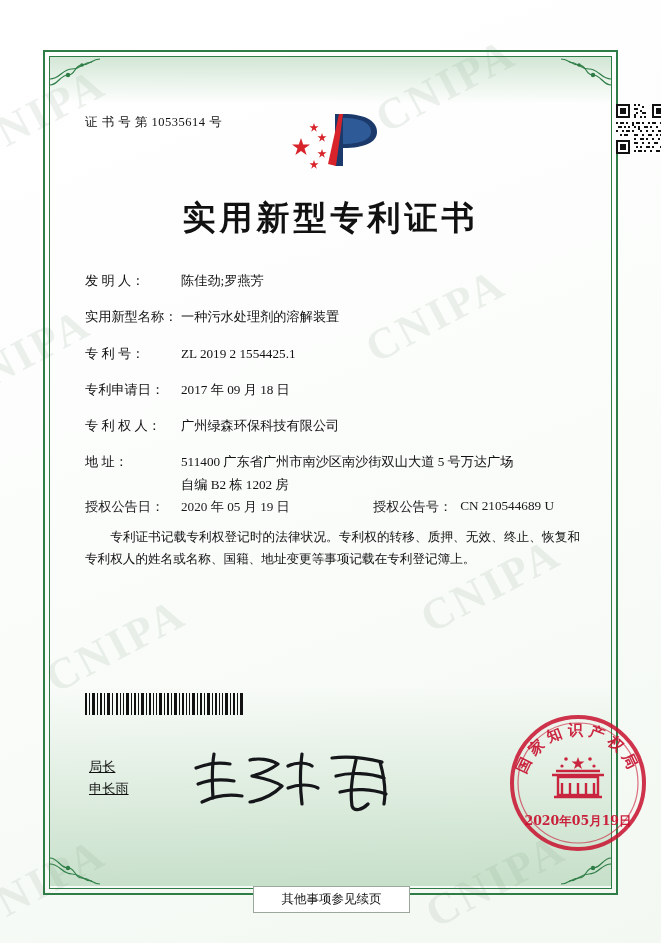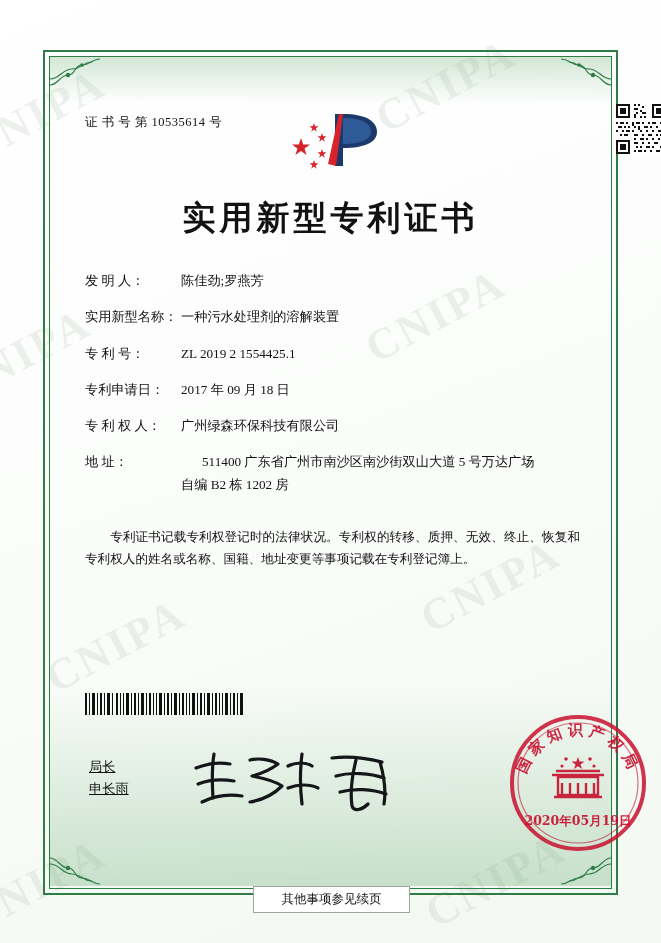--- a/index.html
+++ b/index.html
@@ -140,21 +140,21 @@
   .row .lbl {
     width: 96px;
     flex: 0 0 96px;
     letter-spacing: 0px;
     color: #111;
   }
   .row .val {
     flex: 1;
     color: #111;
   }
-  .row.tight { margin-bottom: 4px; gap: 21px; }
+  .row.tight { margin-bottom: 4px; }
   .row .val.mono { font-family: "Liberation Serif", serif; }
   .subline {
     margin: 0 0 4px 96px;
     font-size: 13.2px;
     color: #111;
   }
   .dual {
     display: flex;
     font-size: 13.2px;
     margin-bottom: 14px;
@@ -414,20 +414,30 @@
         <div class="lbl">专 利 权 人：</div>
         <div class="val">广州绿森环保科技有限公司</div>
       </div>
 
       <div class="row tight">
         <div class="lbl">地 址：</div>
         <div class="val">511400 广东省广州市南沙区南沙街双山大道 5 号万达广场</div>
       </div>
       <div class="subline">自编 B2 栋 1202 房</div>
 
+      <div class="dual">
+        <div class="left">
+          <div class="lbl">授权公告日：</div>
+          <div class="val">2020 年 05 月 19 日</div>
+        </div>
+        <div class="right">
+          <div class="lbl2">授权公告号：</div>
+          <div class="val">CN 210544689 U</div>
+        </div>
+      </div>
     </div>
 
     <div class="paras">
       <p>专利证书记载专利权登记时的法律状况。专利权的转移、质押、无效、终止、恢复和专利权人的姓名或名称、国籍、地址变更等事项记载在专利登记簿上。</p>
     </div>
 
     <div class="barcode">
       <svg width="160" height="22" viewBox="0 0 160 22" shape-rendering="crispEdges">
         <rect width="160" height="22" fill="#ffffff" opacity="0"></rect>
         <g fill="#111111">

